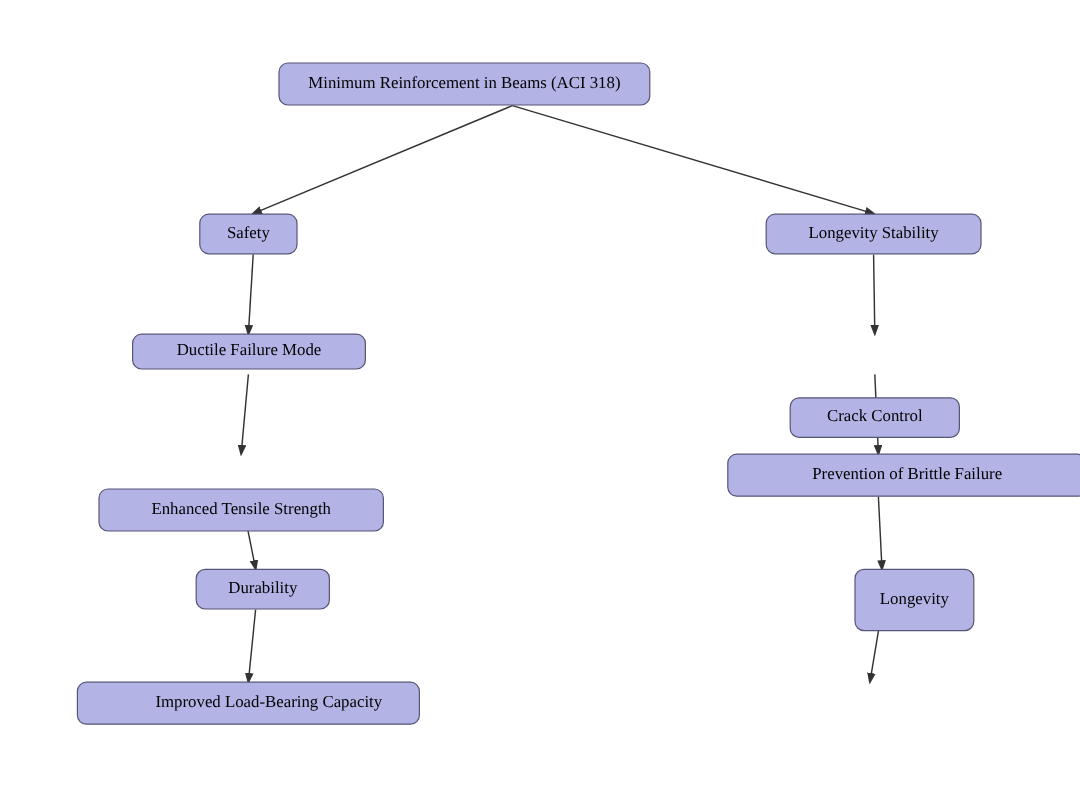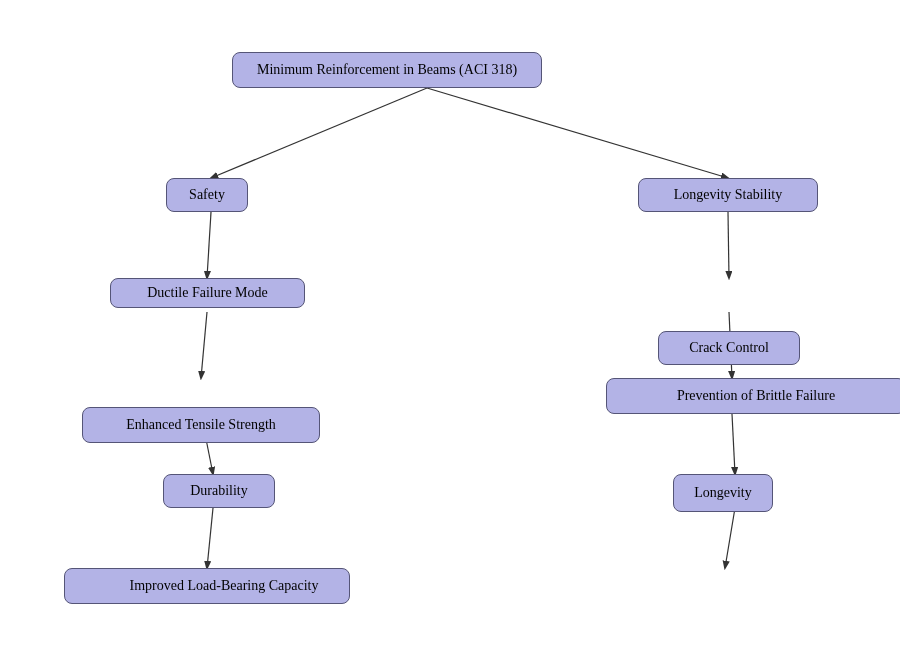--- a/index.html
+++ b/index.html
@@ -80,18 +80,18 @@
   <div class="node" style="left:110px; top:278px; width:195px; height:30px;">Ductile Failure Mode</div>
 
   <div class="node" style="left:658px; top:290px; width:142px; height:34px;margin-top:41px;">Crack Control</div>
 
   <div class="node" style="left:82px; top:378px; width:238px; height:36px;margin-top:29px;">Enhanced Tensile Strength</div>
 
   <div class="node" style="left:606px; top:378px; width:300px; height:36px;">Prevention of Brittle Failure</div>
 
   <div class="node" style="left:163px; top:474px; width:112px; height:34px;">Durability</div>
 
-  <div class="node" style="left:673px; top:474px; width:100px; height:38px;text-align:center;">Longevity</div>
+  <div class="node" style="left:712px; top:474px; width:100px; height:52px;text-align:center;">Longevity</div>
 
   <div class="node" style="left:64px; top:568px; width:286px; height:36px;padding-left:48px;">Improved Load-Bearing Capacity</div>
 
 
 </div>
 
 </body></html>

